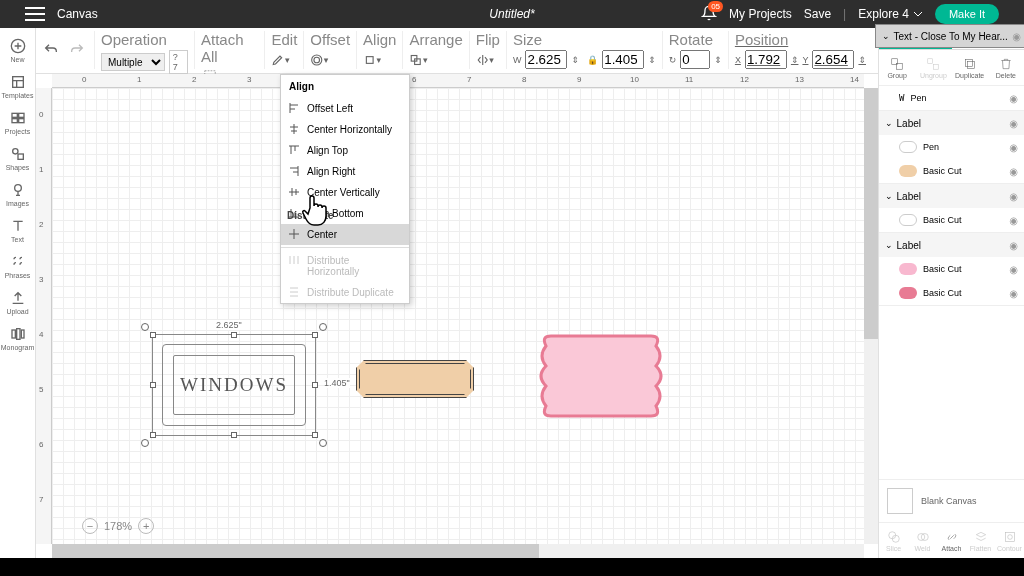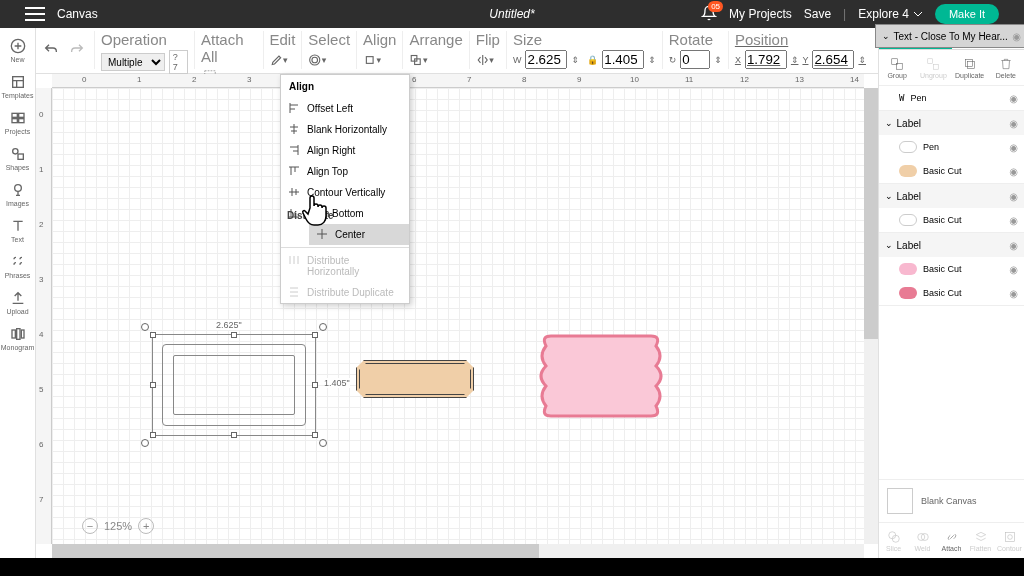--- a/index.html
+++ b/index.html
@@ -59,21 +59,21 @@
 .layerchild{display:flex;align-items:center;height:24px;font-size:9px;padding:0 6px 0 20px;gap:6px;cursor:pointer;}
 .swatch{width:18px;height:12px;border-radius:6px;}
 .eye{margin-left:auto;color:#999;font-size:10px;}
 .chev{font-size:9px;}
 .blank{margin-top:auto;padding:8px;display:flex;align-items:center;gap:8px;font-size:9px;color:#666;border-top:1px solid #eee;}
 .blank .sw{width:26px;height:26px;border:1px solid #ccc;background:#fff;}
 .botactions{display:flex;height:36px;border-top:1px solid #eee;}
 .dropdown{position:absolute;left:280px;top:74px;width:130px;background:#fff;border:1px solid #ccc;box-shadow:2px 2px 6px rgba(0,0,0,0.2);z-index:20;font-size:10px;}
 .dropdown .hdr{font-weight:bold;padding:6px 8px;}
 .dropdown .item{padding:5px 8px 5px 26px;position:relative;cursor:pointer;}
-.dropdown .item.hl{background:#d8d8d8;margin-left:28px;}
+.dropdown .item.hl{background:#d8d8d8;}
 .dropdown .item.dis{color:#bbb;}
 .dropdown .ic{position:absolute;left:7px;top:4px;width:12px;height:12px;}
 .dropdown hr{border:none;border-top:1px solid #ddd;margin:2px 0;}
 .dlabel{position:absolute;font-size:10px;color:#444;font-weight:bold;z-index:21;}
 .cursor{position:absolute;z-index:25;}
 .zoom{position:absolute;left:46px;bottom:24px;display:flex;align-items:center;gap:6px;font-size:11px;color:#888;}
 .zoombtn{width:16px;height:16px;border:1px solid #bbb;border-radius:50%;display:flex;align-items:center;justify-content:center;cursor:pointer;font-size:11px;}
 .hscroll{position:absolute;left:52px;right:160px;bottom:18px;height:14px;background:#f0f0f0;}
 .hscroll .thumb{position:absolute;left:0;width:60%;height:100%;background:#ccc;}
 .vscroll{position:absolute;right:146px;top:88px;bottom:32px;width:14px;background:#f0f0f0;}
@@ -212,21 +212,21 @@
     </div>
   <div class="tgroup">
       <span class="lbl">Edit</span>
       <div class="ctrl">
         <div class="iconbtn"><svg width="14" height="14" viewBox="0 0 24 24" stroke="#666" fill="none" stroke-width="2">
             <path d="M4 20l4-1 11-11-3-3L5 16l-1 4z"></path>
           </svg>▾</div>
       </div>
     </div>
   <div class="tgroup">
-      <span class="lbl">Select</span>
+      <span class="lbl">Offset</span>
       <div class="ctrl">
         <div class="iconbtn"><svg width="14" height="14" viewBox="0 0 24 24" stroke="#666" fill="none" stroke-width="2">
             <circle cx="12" cy="12" r="9"></circle>
             <circle cx="12" cy="12" r="5"></circle>
           </svg>▾</div>
       </div>
     </div>
   <div class="tgroup">
       <span class="lbl">Align</span>
       <div class="ctrl">
@@ -327,56 +327,57 @@
         <div class="handle h-n"></div>
         <div class="handle h-ne"></div>
       <div class="handle h-w"></div>
         <div class="handle h-e"></div>
       <div class="handle h-sw"></div>
         <div class="handle h-s"></div>
         <div class="handle h-se"></div>
     </div>
     <div class="inner">
         <div class="inner2"></div>
+        <span class="txt">WINDOWS</span>
       </div>
   </div>
 
   <div class="shape2"></div>
   <div class="shape2b"></div>
 
   <div class="shape3">
     <svg width="130" height="100" viewBox="0 0 130 100">
       <path d="M15 10 Q5 10 10 20 Q2 30 10 40 Q0 50 10 60 Q2 70 10 80 Q5 90 15 90 L115 90 Q125 90 120 80 Q128 70 120 60 Q130 50 120 40 Q128 30 120 20 Q125 10 115 10 Z" fill="#fac8d7" stroke="#e87b94" stroke-width="3"></path>
     </svg>
   </div>
 
   <div class="zoom">
     <div class="zoombtn">−</div>
-    <span>125%</span>
+    <span>178%</span>
     <div class="zoombtn">+</div>
   </div>
 </div>
 
 <div class="dropdown">
   <div class="hdr">Align</div>
   <div class="item"><svg class="ic" viewBox="0 0 12 12" stroke="#555" fill="none">
         <path d="M2 1v10M2 3h8M2 7h5"></path>
       </svg><span>Offset Left</span></div>
   <div class="item"><svg class="ic" viewBox="0 0 12 12" stroke="#555" fill="none">
         <path d="M6 1v10M2 4h8M3 8h6"></path>
-      </svg><span>Blank Horizontally</span></div>
+      </svg><span>Center Horizontally</span></div>
+  <div class="item"><svg class="ic" viewBox="0 0 12 12" stroke="#555" fill="none">
+        <path d="M1 2h10M3 2v8M7 2v5"></path>
+      </svg><span>Align Top</span></div>
   <div class="item"><svg class="ic" viewBox="0 0 12 12" stroke="#555" fill="none">
         <path d="M10 1v10M2 3h8M5 7h5"></path>
       </svg><span>Align Right</span></div>
   <div class="item"><svg class="ic" viewBox="0 0 12 12" stroke="#555" fill="none">
-        <path d="M1 2h10M3 2v8M7 2v5"></path>
-      </svg><span>Align Top</span></div>
-  <div class="item"><svg class="ic" viewBox="0 0 12 12" stroke="#555" fill="none">
         <path d="M1 6h10M4 2v8M8 3v6"></path>
-      </svg><span>Contour Vertically</span></div>
+      </svg><span>Center Vertically</span></div>
   <div class="item"><svg class="ic" viewBox="0 0 12 12" stroke="#555" fill="none">
         <path d="M1 10h10M3 2v8M7 5v5"></path>
       </svg><span>Align Bottom</span></div>
   <div class="item hl"><svg class="ic" viewBox="0 0 12 12" stroke="#555" fill="none">
         <path d="M6 1v10M1 6h10"></path>
       </svg><span>Center</span></div>
   <hr>
   <div class="item dis"><svg class="ic" viewBox="0 0 12 12" stroke="#ccc" fill="none">
         <path d="M2 2v8M6 2v8M10 2v8"></path>
       </svg><span>Distribute Horizontally</span></div>

